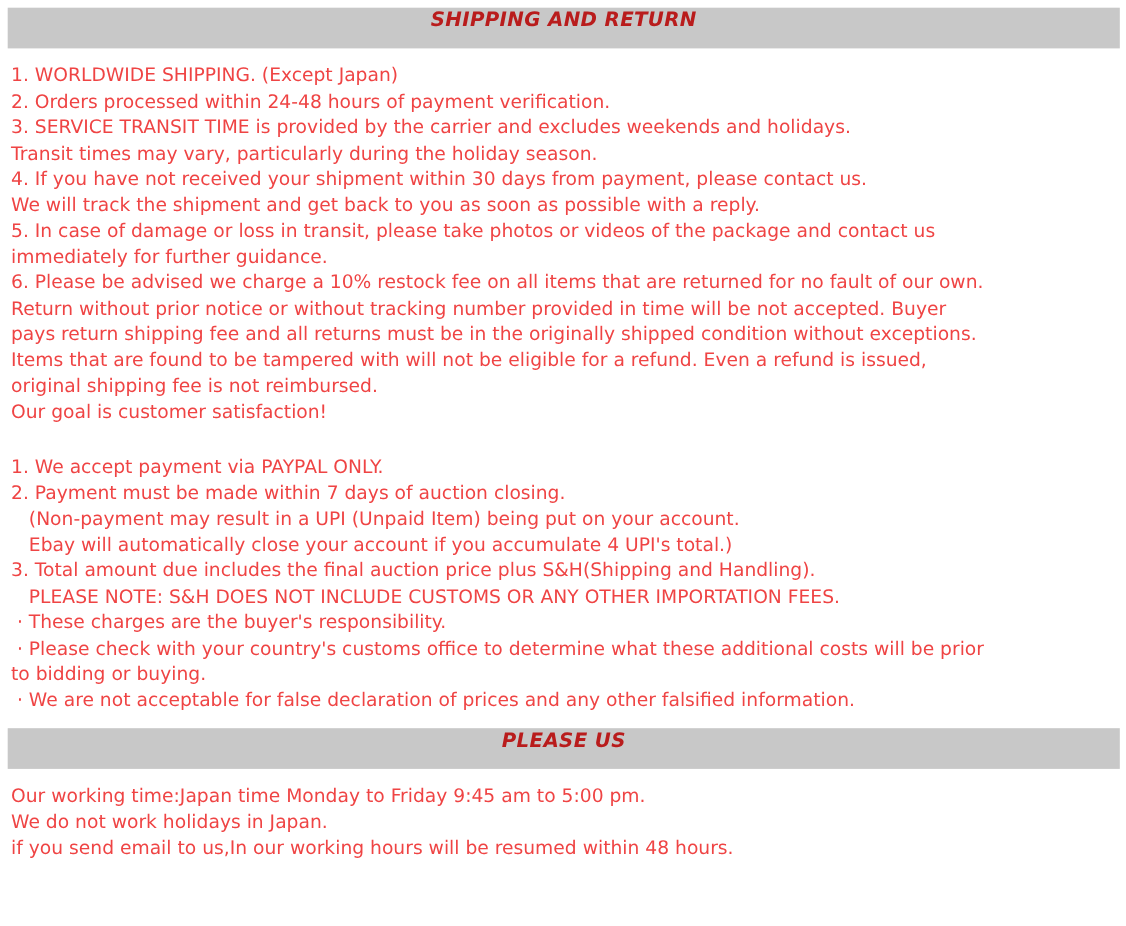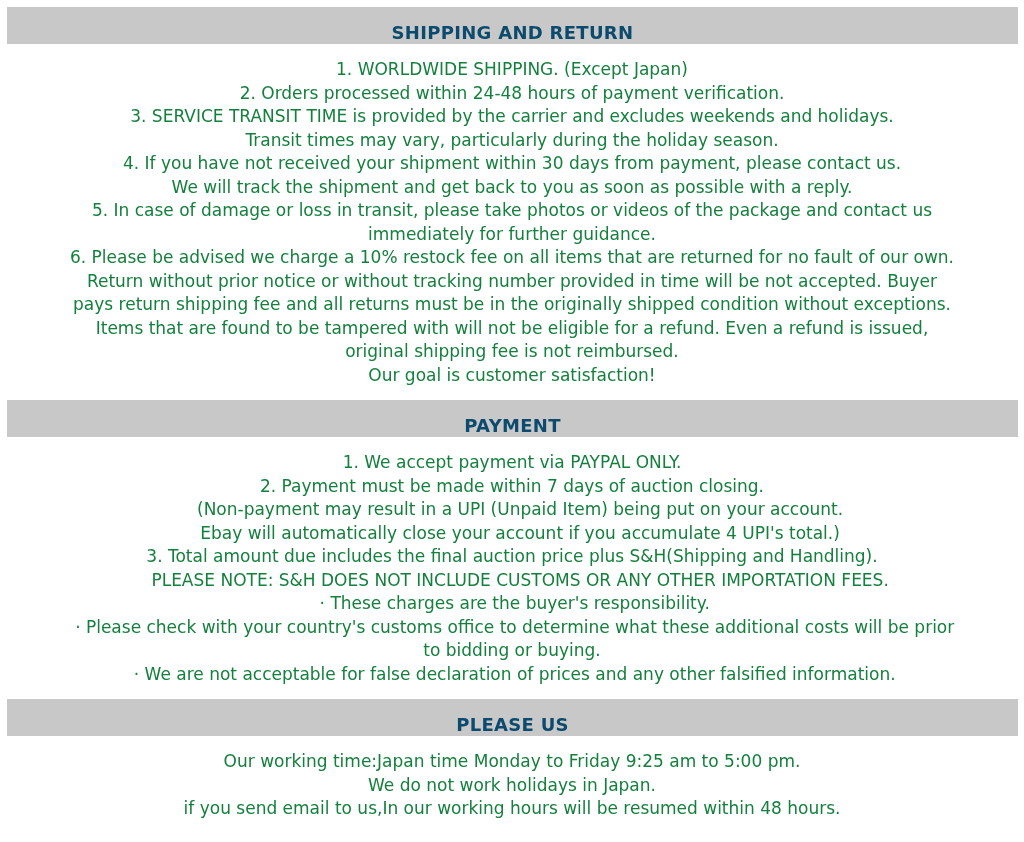--- a/index.html
+++ b/index.html
@@ -16,35 +16,35 @@
     font-size: 17px;
     line-height: 23.5px;
     color: #111111;
     box-sizing: border-box;
   }
   .section-header {
     margin: 0 6px 0 7px;
     height: 37px;
     background: #c8c8c8;
     display: flex;
-    align-items: flex-end;
+    align-items: flex-start;
     justify-content: center;
     font-weight: 700;
     font-size: 18px;
-    color: #0c4a6e;
+    color: #b91c1c;
     letter-spacing: 0.3px;
+    font-style: italic;
   }
   .section-header.first {
     margin-top: 7px;
   }
   .section-body {
     padding: 14px 10px 13px 10px;
     white-space: pre-wrap;
-    color: #15803d;
-    text-align: center;
+    color: #ef4444;
   }
 </style>
 </head>
 <body>
 
 <div class="page">
 
   <div class="section-header first">
     <span>SHIPPING AND RETURN</span>
   </div>
@@ -56,34 +56,31 @@
 We will track the shipment and get back to you as soon as possible with a reply.
 5. In case of damage or loss in transit, please take photos or videos of the package and contact us
 immediately for further guidance.
 6. Please be advised we charge a 10% restock fee on all items that are returned for no fault of our own.
 Return without prior notice or without tracking number provided in time will be not accepted. Buyer
 pays return shipping fee and all returns must be in the originally shipped condition without exceptions.
 Items that are found to be tampered with will not be eligible for a refund. Even a refund is issued,
 original shipping fee is not reimbursed.
 Our goal is customer satisfaction!</div>
 
-  <div class="section-header">
-    <span>PAYMENT</span>
-  </div>
   <div class="section-body">1. We accept payment via PAYPAL ONLY.
 2. Payment must be made within 7 days of auction closing.
    (Non-payment may result in a UPI (Unpaid Item) being put on your account.
    Ebay will automatically close your account if you accumulate 4 UPI's total.)
 3. Total amount due includes the final auction price plus S&amp;H(Shipping and Handling).
    PLEASE NOTE: S&amp;H DOES NOT INCLUDE CUSTOMS OR ANY OTHER IMPORTATION FEES.
  · These charges are the buyer's responsibility.
  · Please check with your country's customs office to determine what these additional costs will be prior
 to bidding or buying.
  · We are not acceptable for false declaration of prices and any other falsified information.</div>
 
   <div class="section-header">
     <span>PLEASE US</span>
   </div>
-  <div class="section-body">Our working time:Japan time Monday to Friday 9:25 am to 5:00 pm.
+  <div class="section-body">Our working time:Japan time Monday to Friday 9:45 am to 5:00 pm.
 We do not work holidays in Japan.
 if you send email to us,In our working hours will be resumed within 48 hours.</div>
 
 </div>
 
 </body></html>

